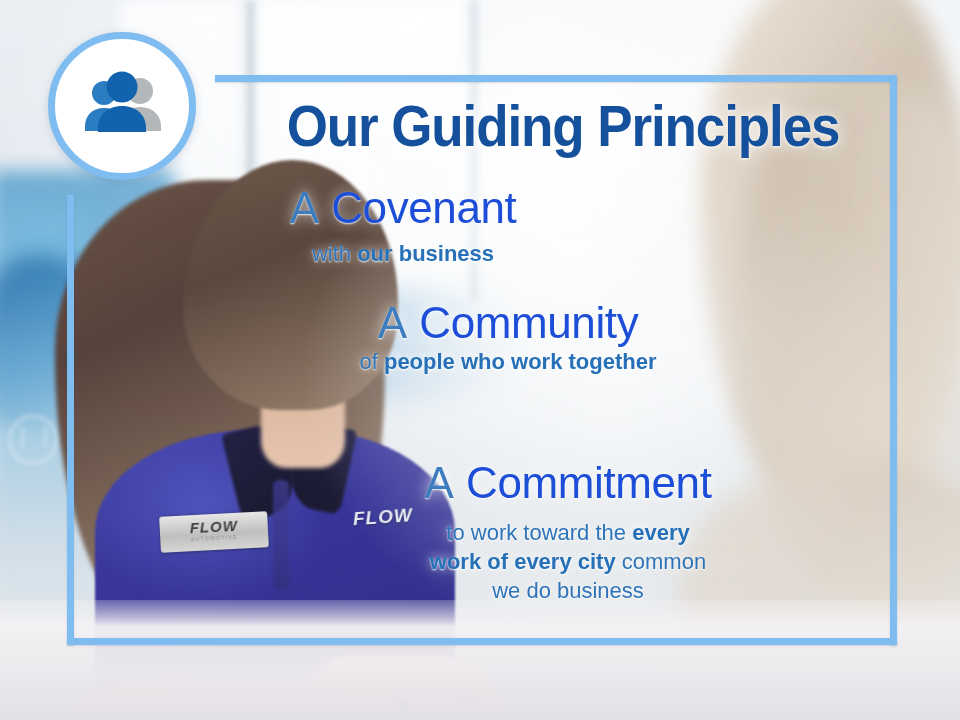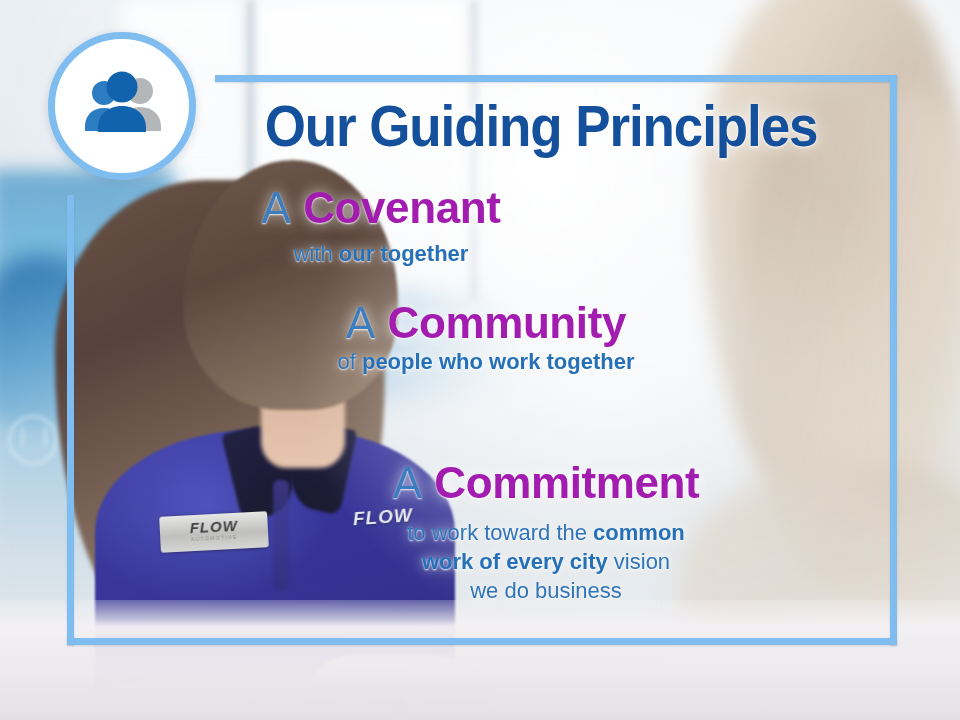--- a/index.html
+++ b/index.html
@@ -289,21 +289,21 @@
     background:#ffffff;
     border:7px solid #7fbdf0;
     box-sizing:border-box;
     box-shadow: 0 2px 8px rgba(40,80,120,.18);
     display:flex; align-items:center; justify-content:center;
   }
   .icon-badge svg{ display:block; }
 
   
   .content{
-    position:absolute; left:51px; top:75px; width:830px; height:570px;
+    position:absolute; left:73px; top:75px; width:830px; height:570px;
   }
   .title{
     position:absolute; left:150px; top:22px; width:680px;
     text-align:center;
     font-family:"Liberation Sans", sans-serif;
     font-weight:700;
     font-size:57px;
     line-height:1.02;
     letter-spacing:-1.2px;
     color:#14509c;
@@ -317,21 +317,21 @@
   .p-head{
     text-align:center;
     font-family:"Liberation Sans", sans-serif;
     font-size:44px;
     line-height:1.06;
     color:#2a71b8;
     text-shadow: 0 1px 2px rgba(255,255,255,.9), 0 0 14px rgba(255,255,255,.85);
     white-space:nowrap;
   }
   .p-head .art{ font-weight:300; color:#3d7cbd; letter-spacing:0; }
-  .p-head .key{ font-weight:700; color:#a21caf; letter-spacing:-.4px; }
+  .p-head .key{ font-weight:400; color:#1d4ed8; letter-spacing:-.4px; }
 
   .p-sub{
     text-align:center;
     font-family:"Liberation Sans", sans-serif;
     font-size:22px;
     line-height:1.32;
     color:#2f74b9;
     font-weight:400;
     text-shadow: 0 1px 2px rgba(255,255,255,.92), 0 0 12px rgba(255,255,255,.8);
   }
@@ -430,21 +430,21 @@
   <div class="content">
 
     <div class="title">Our Guiding Principles</div>
 
     <div class="principle" id="principle-0">
       <div class="p-head">
         <span class="art">A</span>
         <span class="key">Covenant</span>
       </div>
       <div class="p-sub">
-        <span>with </span><b>our together</b>
+        <span>with </span><b>our business</b>
       </div>
     </div>
 
     <div class="principle" id="principle-1">
       <div class="p-head">
         <span class="art">A</span>
         <span class="key">Community</span>
       </div>
       <div class="p-sub">
         <div>
@@ -453,23 +453,23 @@
       </div>
     </div>
 
     <div class="principle" id="principle-2">
       <div class="p-head">
         <span class="art">A</span>
         <span class="key">Commitment</span>
       </div>
       <div class="p-sub">
         <div>
-          <span>to work toward the </span><b>common</b>
+          <span>to work toward the </span><b>every</b>
         </div>
         <div>
-          <b>work of every city</b><span> vision</span>
+          <b>work of every city</b><span> common</span>
         </div>
         <div>we do business</div>
       </div>
     </div>
 
   </div>
 </div>
 
 </body></html>

